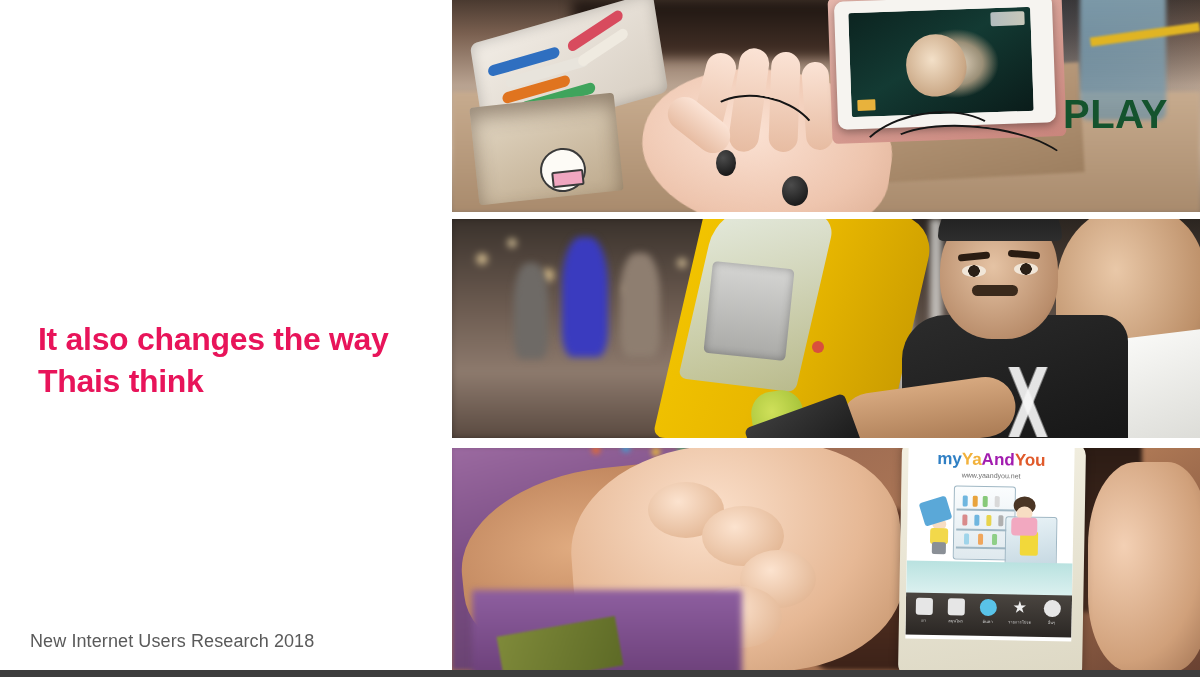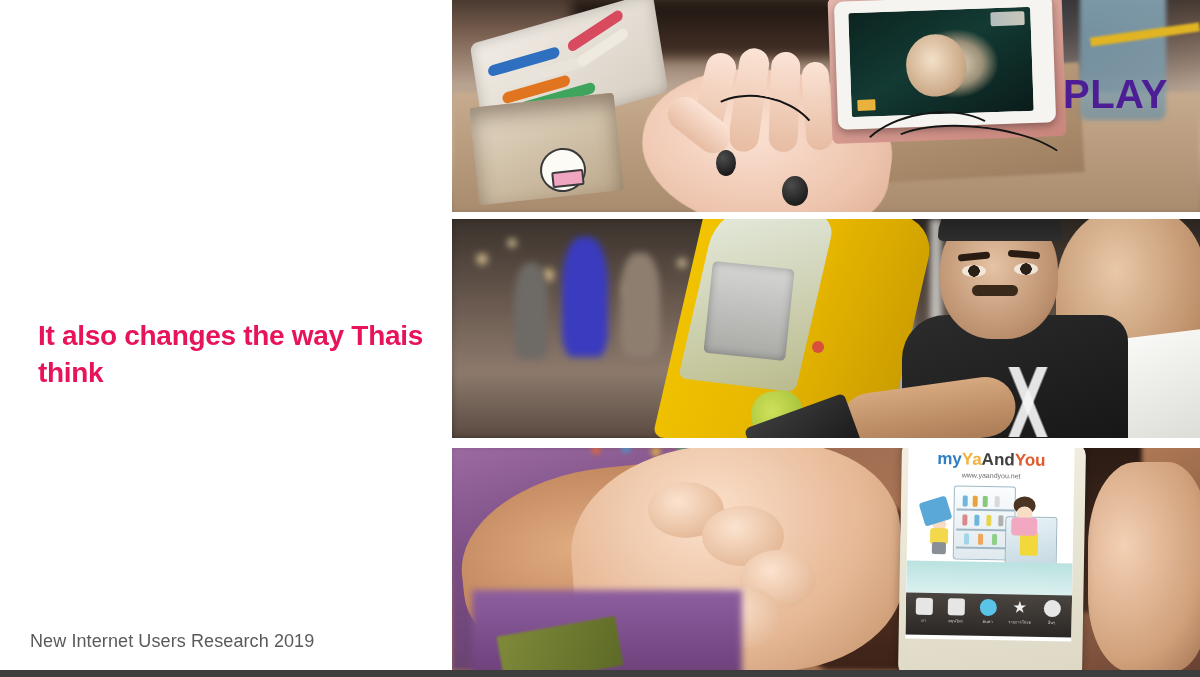--- a/index.html
+++ b/index.html
@@ -34,21 +34,21 @@
     font-weight:bold;
     line-height:1.28;
     letter-spacing:-0.3px;
     color:#4a4a4a;
   }
 
   .subhead {
     position:absolute;
     left:38px; top:318px;
     width:400px;
-    font-size:28px;
+    font-size:32px;
     font-weight:bold;
     line-height:1.32;
     letter-spacing:-0.3px;
     color:#e8145a;
   }
 
   .footnote {
     position:absolute;
     left:30px; top:631px;
     font-size:18px;
@@ -78,21 +78,21 @@
 
   .photo .scene { position:absolute; inset:0; }
 
   .cap {
     position:absolute;
     font-weight:bold;
     letter-spacing:0.5px;
     z-index:40;
     white-space:nowrap;
   }
-  .cap-play  { right:32px;  top:72px;  font-size:40px; color:#4c1d95;text-align:center; }
+  .cap-play  { right:32px;  top:92px;  font-size:40px; color:#14532d;text-align:center; }
 
   .bottom-bar {
     position:absolute;
     left:0; top:670px;
     width:1200px; height:7px;
     background:#3d3d3d;
   }
 
   
   .p1-bg {
@@ -486,21 +486,21 @@
 </head>
 <body>
 
 <div class="slide">
 
   <div class="left-col">
 
 
     <div class="subhead">It also changes the way Thais think</div>
 
-    <div class="footnote">New Internet Users Research 2019</div>
+    <div class="footnote">New Internet Users Research 2018</div>
   </div>
 
   <div class="photo-stack">
 
     <div class="photo" id="photo-play">
       <div class="scene">
         <div class="p1-bg"></div>
         <div class="p1-dark-top"></div>
         <div class="p1-table"></div>
         <div class="p1-cardboard"></div>
@@ -599,21 +599,21 @@
         <div class="p3-purple2"></div>
         <div class="p3-green"></div>
 
         <div class="p3-rightdark"></div>
         <div class="p3-righthand"></div>
 
         <div class="p3-phone"></div>
         <div class="p3-screen">
 
           <div class="p3-applogo">
-            <span style="color:#2f7fc4;">my</span><span style="color:#f2b23c;">Ya</span><span style="color:#404040;">And</span><span style="color:#e05a2b;">You</span>
+            <span style="color:#2f7fc4;">my</span><span style="color:#f2b23c;">Ya</span><span style="color:#a21caf;">And</span><span style="color:#e05a2b;">You</span>
           </div>
 
           <div class="p3-appurl">www.yaandyou.net</div>
 
           <div class="p3-fridge">
             <div class="p3-shelf" style="top:22px;"></div>
             <div class="p3-shelf" style="top:42px;"></div>
             <div class="p3-shelf" style="top:60px;"></div>
             <div class="p3-pill" style="left:8px;  top:9px;  background:#6fb6df;"></div>
             <div class="p3-pill" style="left:18px; top:9px;  background:#e8a33c;"></div>

